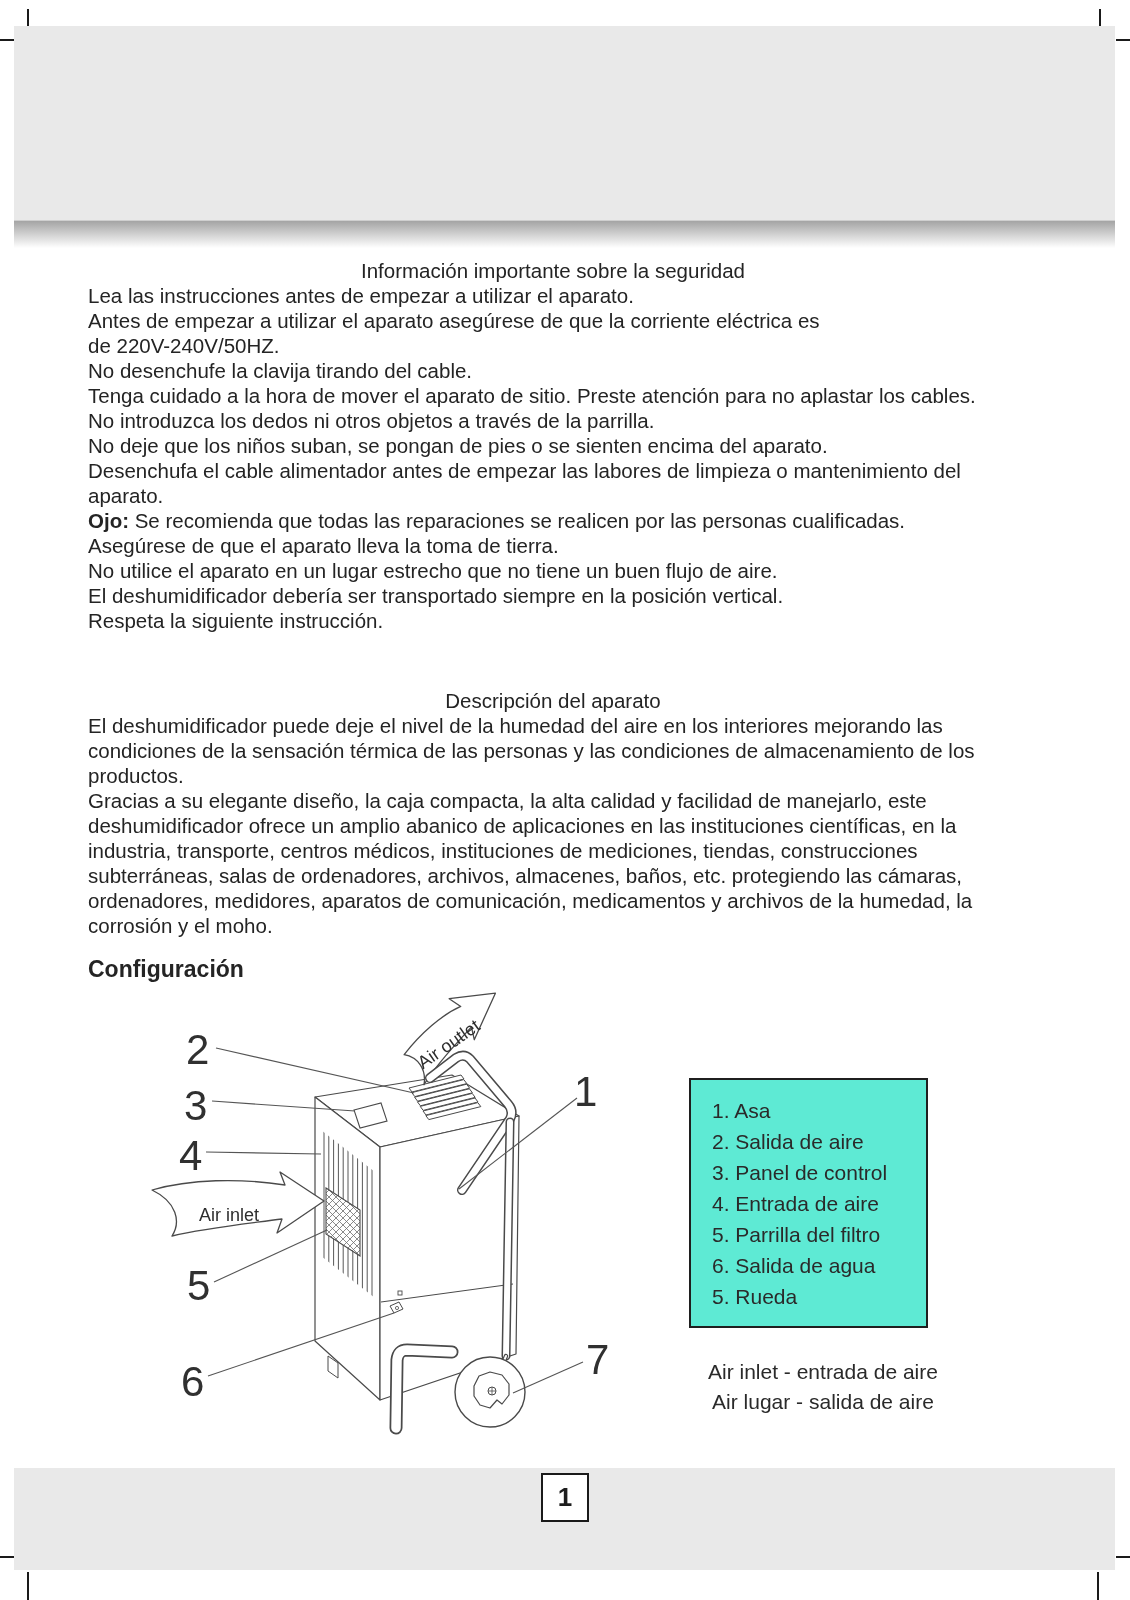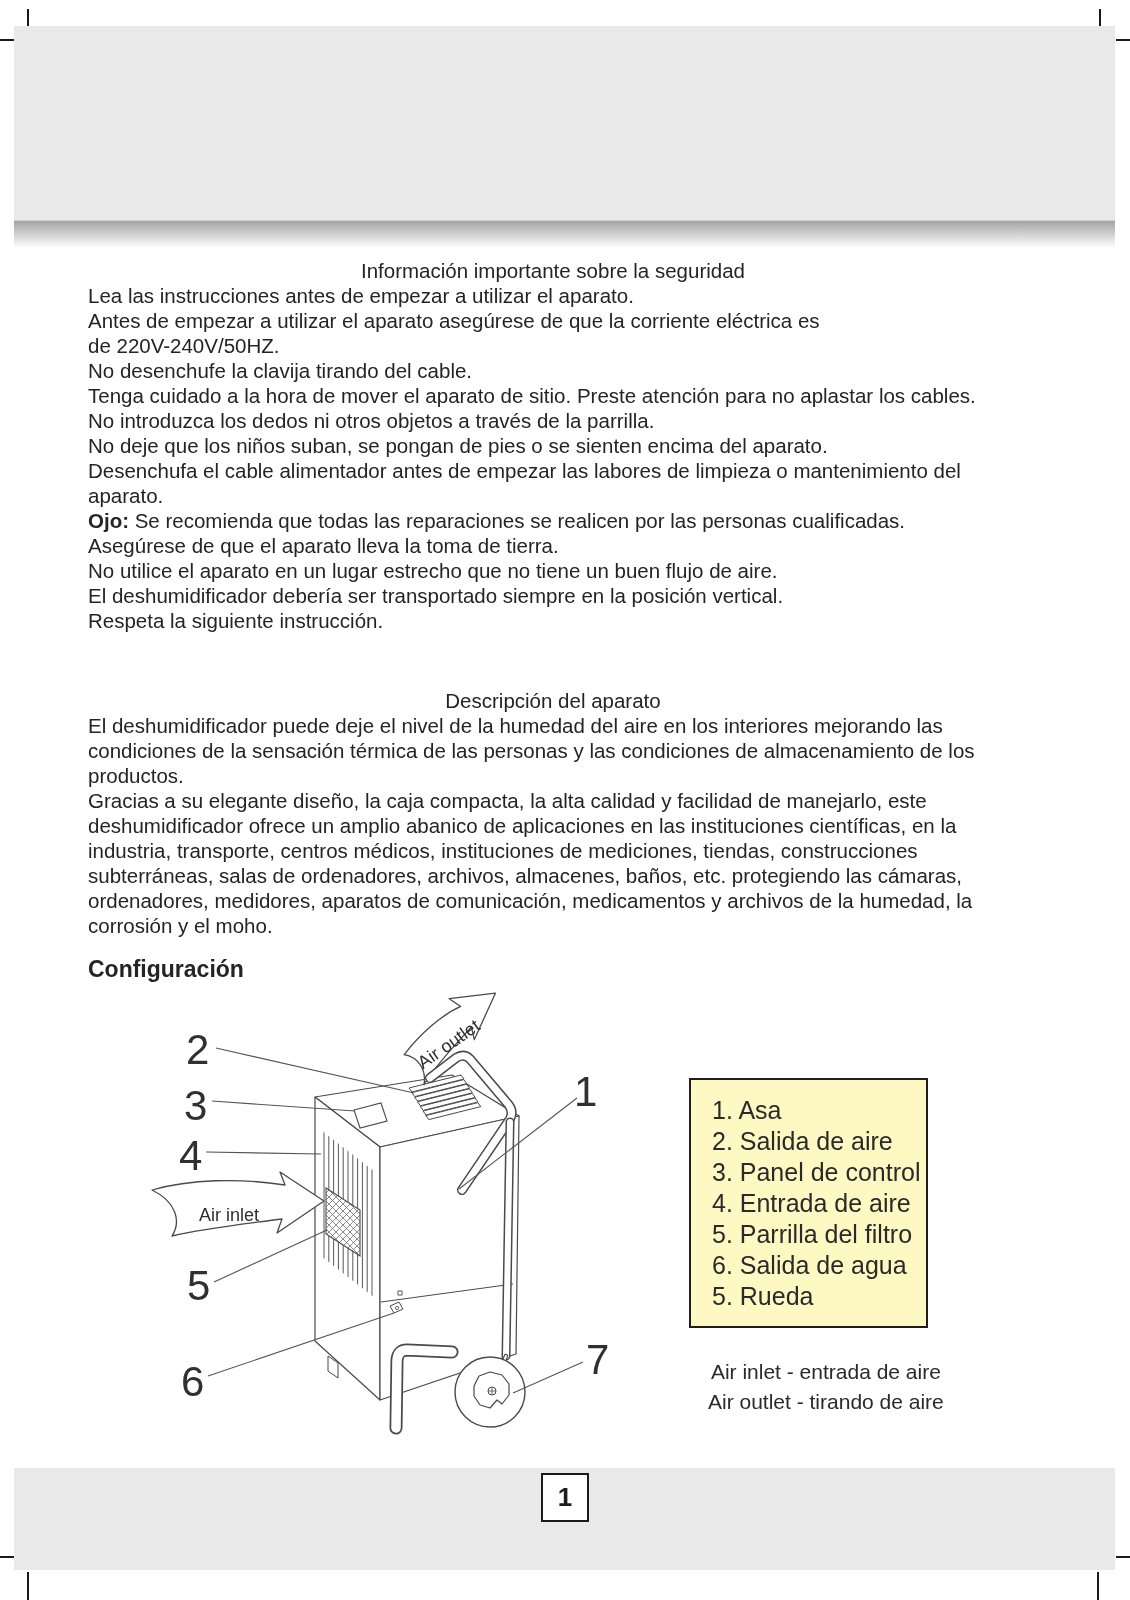--- a/index.html
+++ b/index.html
@@ -13,22 +13,22 @@
   .band-bottom{position:absolute;left:14px;top:1468px;width:1101px;height:102px;background:#e9e9e9;}
   .textblock{position:absolute;left:88px;width:930px;font-size:20.5px;line-height:25px;color:#242424;}
   .textblock .line{white-space:nowrap;}
   .sec-title{text-align:center;font-weight:normal;white-space:nowrap;}
   .safety-block{top:258px;}
   .desc-block{top:676px;margin-top:12px;}
   .config-title{position:absolute;left:88px;top:956px;font-size:23px;font-weight:bold;color:#242424;}
   .diagram{position:absolute;left:80px;top:985px;}
   .legend-box{
     position:absolute;left:689px;top:1078px;width:239px;height:250px;
-    border:2px solid #1f1f1f;box-sizing:border-box;background:#fef9c3;
-    padding:15px 0 0 21px;font-size:25px;line-height:31px;color:#2a2a2a;
+    border:2px solid #1f1f1f;box-sizing:border-box;background:#5eead4;
+    padding:15px 0 0 21px;font-size:21px;line-height:31px;color:#2a2a2a;
   }
   .captions{position:absolute;left:708px;top:1357px;font-size:21px;line-height:30px;color:#2a2a2a;text-align:center;}
   .page-num-box{
     position:absolute;left:541px;top:1473px;width:48px;height:49px;box-sizing:border-box;
     border:2px solid #1a1a1a;background:#ffffff;display:flex;align-items:center;justify-content:center;
     font-size:26px;font-weight:bold;color:#1d1d1d;
   }
   svg text{font-family:"Liberation Sans", sans-serif;}
 </style>
 </head>
@@ -186,20 +186,20 @@
     <div class="line">2. Salida de aire</div>
     <div class="line">3. Panel de control</div>
     <div class="line">4. Entrada de aire</div>
     <div class="line">5. Parrilla del filtro</div>
     <div class="line">6. Salida de agua</div>
     <div class="line">5. Rueda</div>
   </div>
 
   <div class="captions">
     <div>Air inlet - entrada de aire</div>
-    <div>Air outlet - tirando de aire</div>
+    <div>Air lugar - salida de aire</div>
   </div>
 
   <div class="page-num-box">
     <span>1</span>
   </div>
 
 </div>
 
 </body></html>

